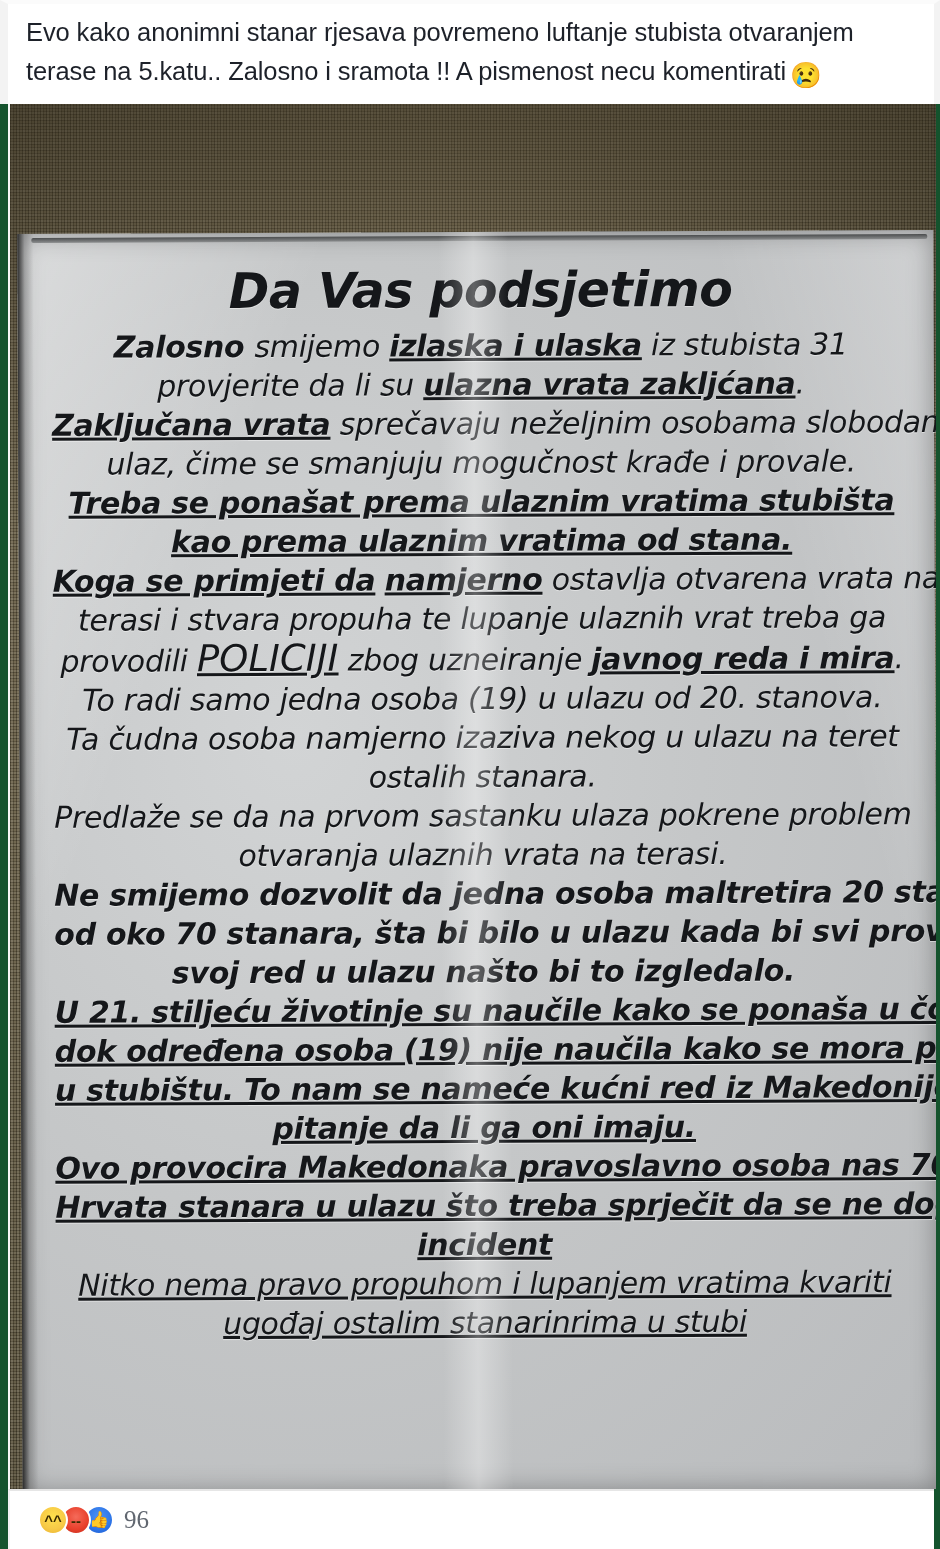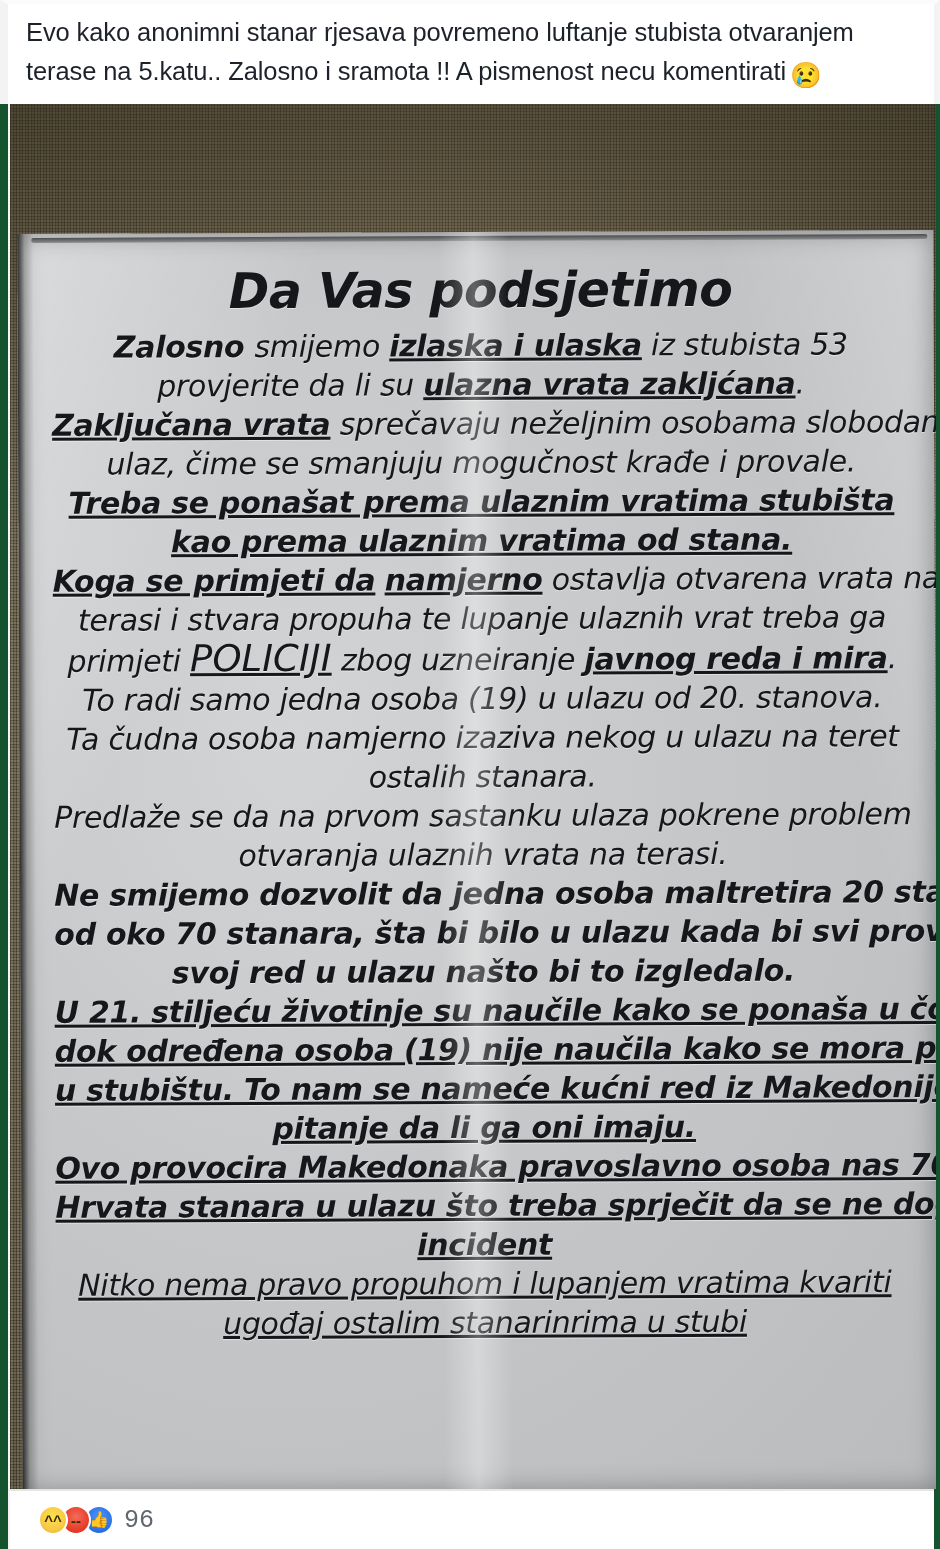--- a/index.html
+++ b/index.html
@@ -106,21 +106,21 @@
   .r-haha{background:radial-gradient(circle at 50% 38%,#ffe14d 0%,#f7c947 60%,#e8b128 100%);z-index:3;}
   .r-angry{background:radial-gradient(circle at 50% 38%,#f56b5a 0%,#e8402c 60%,#c32b1c 100%);z-index:2;}
   .r-like{background:radial-gradient(circle at 50% 38%,#4c93f5 0%,#2e76e8 60%,#1c5ad0 100%);z-index:1;}
   .rbadge span{
     position:absolute;left:0;right:0;top:50%;transform:translateY(-50%);
     text-align:center;font-size:15px;line-height:1;color:#3a2a00;font-weight:700;
   }
   .r-like span{color:#ffffff;font-size:16px;}
   .rcount{
     margin-left:17px;font-size:25px;color:#616770;letter-spacing:0px;
-    font-family:Liberation Mono, monospace;
+    font-family:Liberation Serif, serif;
     text-align:center;
   }
   .meta{
     font-size:24.5px;color:#616770;letter-spacing:-0.2px;
     font-family:"Liberation Sans",sans-serif;
   }
   .meta .sp{display:inline-block;width:9px;}
 </style>
 </head>
 <body>
@@ -135,29 +135,29 @@
 
   <div class="photo">
     <div class="burlap"></div>
 
     <div class="paper">
       <div class="paper-top-edge"></div>
 
       <div class="notice">
         <div class="n-title">Da Vas podsjetimo</div>
         <div id="notice-lines">
-            <div class="ln"><span class="b">Zalosno </span><span class="">smijemo </span><span class="b u">izlaska i ulaska</span><span class="">  iz stubista 53</span></div>
+            <div class="ln"><span class="b">Zalosno </span><span class="">smijemo </span><span class="b u">izlaska i ulaska</span><span class="">  iz stubista 31</span></div>
             <div class="ln"><span class="">provjerite da li su </span><span class="b u">ulazna vrata zakljćana</span><span class="">.</span></div>
             <div class="ln"><span class="b u">Zaključana vrata</span><span class=""> sprečavaju neželjnim osobama slobodan</span></div>
             <div class="ln"><span class="">ulaz,  čime se smanjuju mogučnost krađe i provale.</span></div>
             <div class="ln"><span class="b u">Treba se ponašat prema ulaznim vratima stubišta</span></div>
             <div class="ln"><span class="b u">kao prema ulaznim vratima od stana.</span></div>
             <div class="ln"><span class="b u">Koga se primjeti da</span><span class="">  </span><span class="b u">namjerno</span><span class=""> ostavlja otvarena vrata na</span></div>
             <div class="ln"><span class="">terasi i stvara  propuha te lupanje ulaznih vrat  treba ga</span></div>
-            <div class="ln"><span class="">primjeti </span><span class="b u big">POLICIJI</span><span class=""> zbog uzneiranje </span><span class="b u">javnog  reda  i  mira</span><span class="">.</span></div>
+            <div class="ln"><span class="">provodili </span><span class="b u big">POLICIJI</span><span class=""> zbog uzneiranje </span><span class="b u">javnog  reda  i  mira</span><span class="">.</span></div>
             <div class="ln"><span class="">To radi samo jedna osoba (19)  u ulazu od 20. stanova.</span></div>
             <div class="ln"><span class="">Ta čudna osoba namjerno izaziva nekog u ulazu na teret</span></div>
             <div class="ln"><span class="">ostalih stanara.</span></div>
             <div class="ln"><span class="">Predlaže se da na prvom sastanku ulaza pokrene problem</span></div>
             <div class="ln"><span class="">otvaranja ulaznih vrata na terasi.</span></div>
             <div class="ln"><span class="b">Ne smijemo dozvolit da jedna osoba  maltretira 20 stanova</span></div>
             <div class="ln"><span class="b">od oko 70 stanara, šta bi bilo u ulazu kada bi svi provodili</span></div>
             <div class="ln"><span class="b">svoj red u ulazu našto bi to izgledalo.</span></div>
             <div class="ln"><span class="b u">U 21. stiljeću životinje su naučile  kako se  ponaša u čoporu</span></div>
             <div class="ln"><span class="b u">dok određena osoba (19) nije naučila kako se mora ponašat</span></div>

